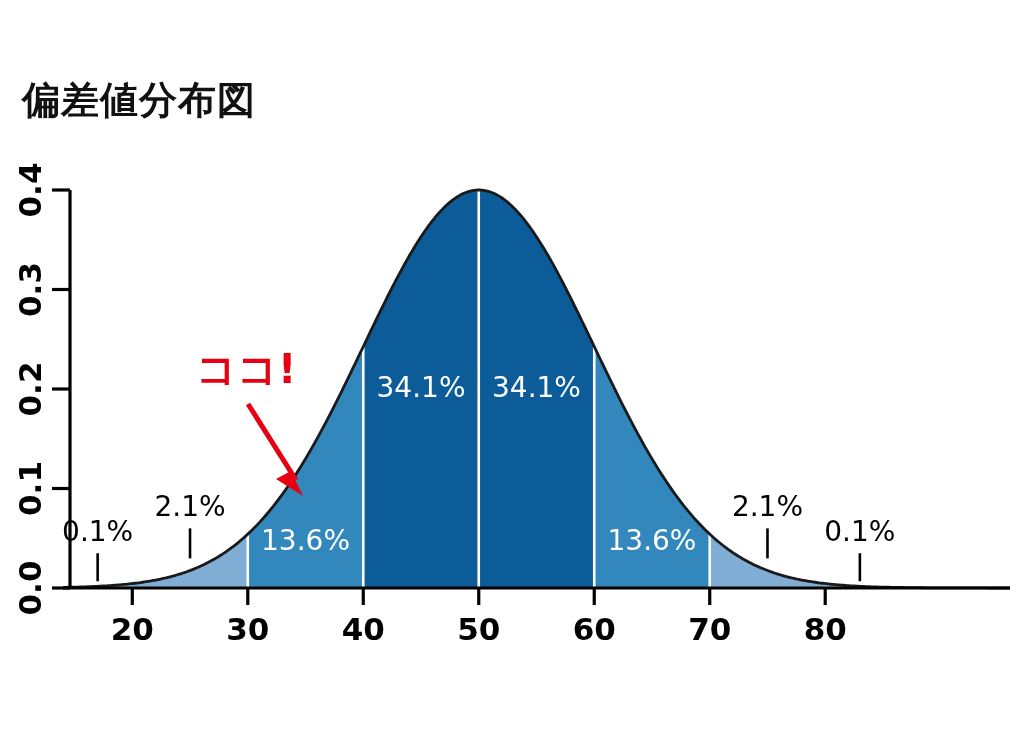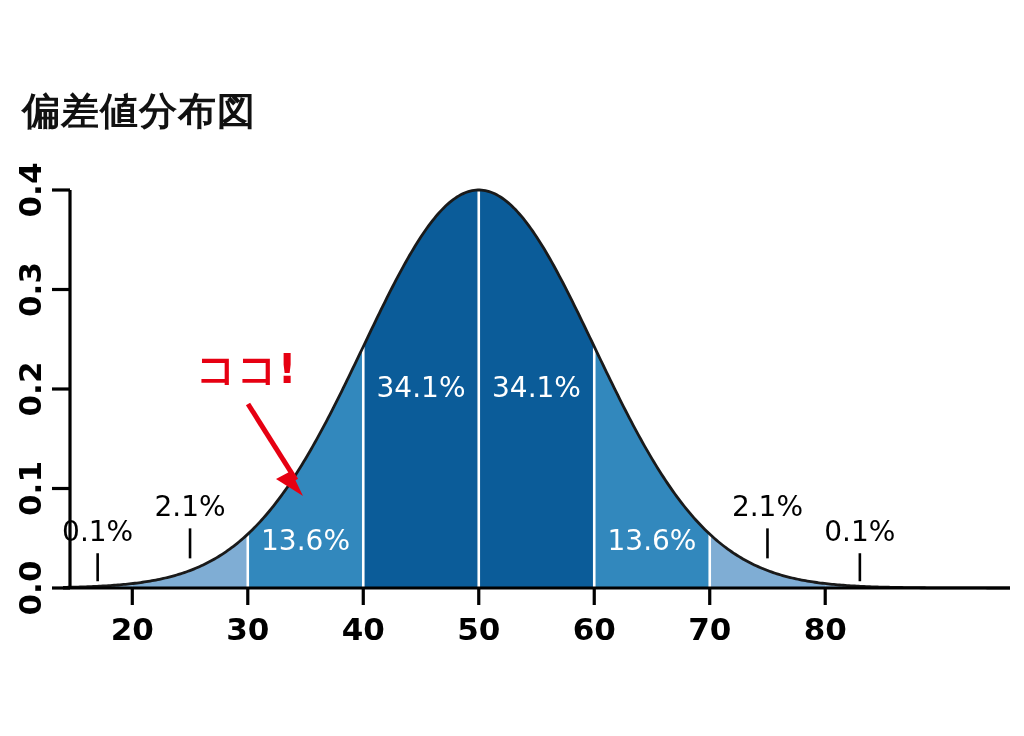--- a/index.html
+++ b/index.html
@@ -16,21 +16,21 @@
   }
   #stage {
     position: relative;
     width: 1024px;
     height: 736px;
     background: #ffffff;
   }
   #chart-title {
     position: absolute;
     left: 22px;
-    top: 92px;
+    top: 81px;
     font-size: 38px;
     font-weight: bold;
     color: #111111;
     letter-spacing: 1px;
     line-height: 1.0;
     white-space: nowrap;
   }
   svg#plot {
     position: absolute;
     left: 0;

